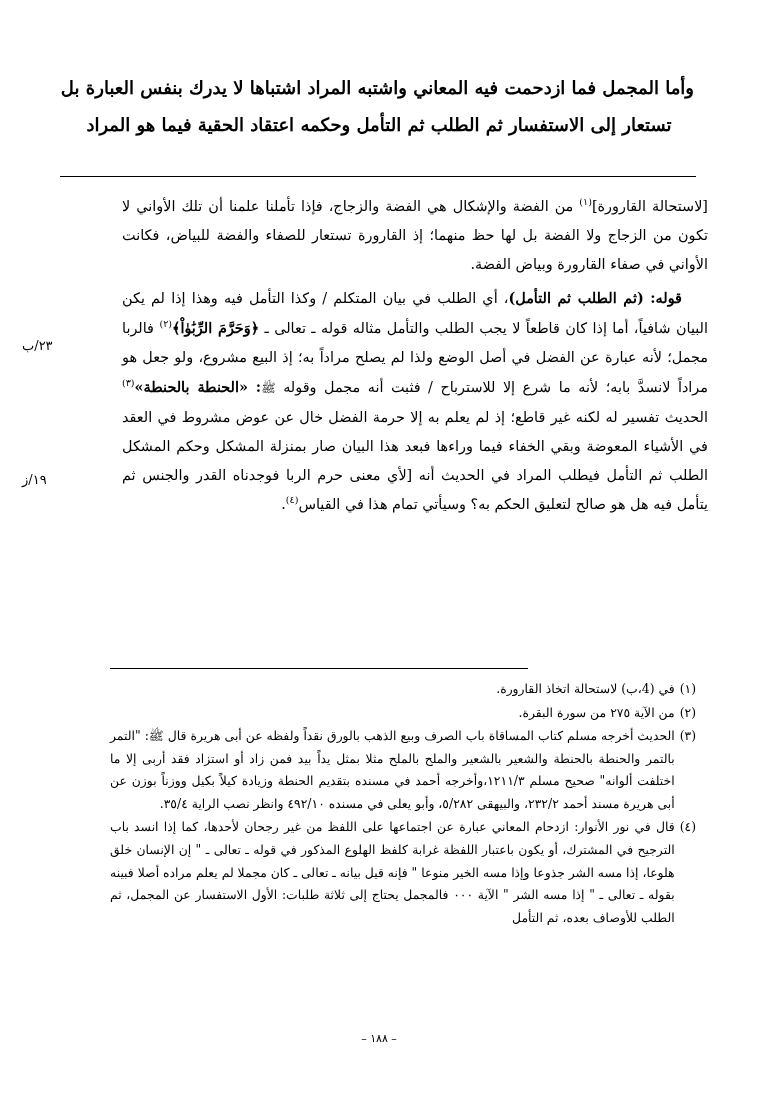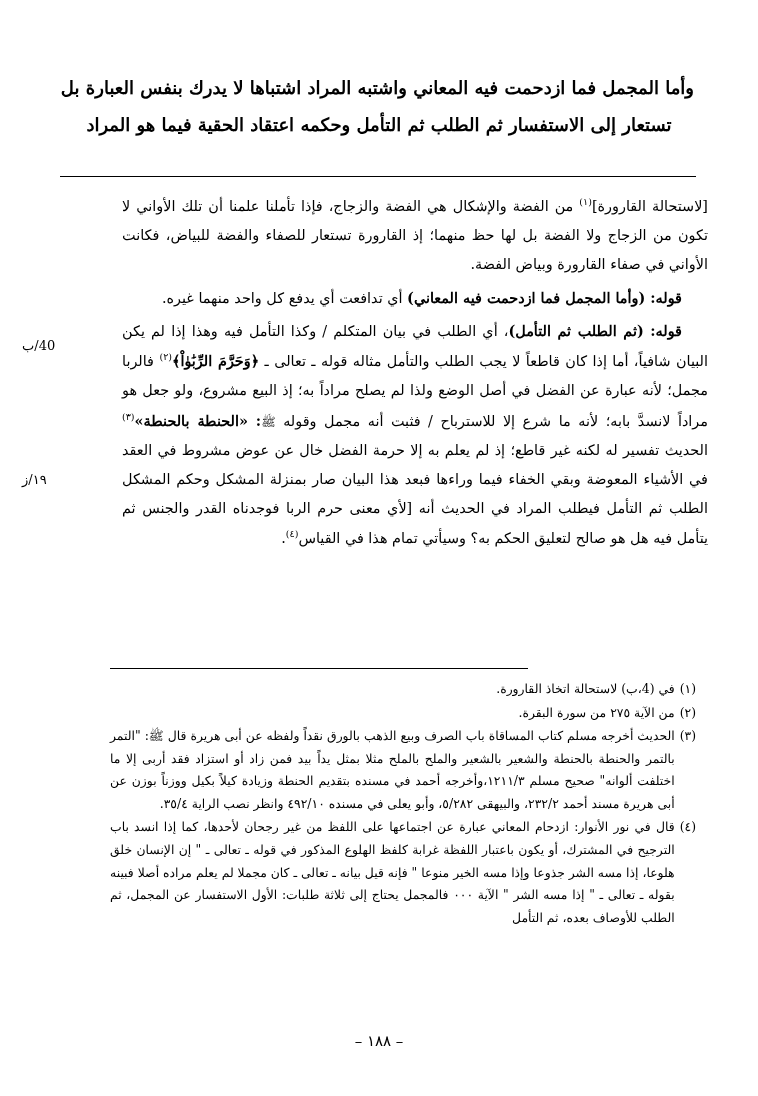--- a/index.html
+++ b/index.html
@@ -127,44 +127,43 @@
     text-align: justify;
   }
 
   
   .page-number {
     position: absolute;
     top: 1032px;
     left: 0;
     right: 0;
     text-align: center;
-    font-size: 15px;
+    font-size: 11px;
     letter-spacing: 1px;
   }
 </style>
 </head>
 <body>
 
 <div class="page">
 
   <div class="heading">
     <span class="line">وأما المجمل فما ازدحمت فيه المعاني واشتبه المراد اشتباها لا يدرك بنفس العبارة بل</span>
     <span class="line">تستعار إلى الاستفسار ثم الطلب ثم التأمل وحكمه اعتقاد الحقية فيما هو المراد</span>
   </div>
 
   <div class="rule-top"></div>
 
-  <div class="folio folio-a">40/ب</div>
+  <div class="folio folio-a">٢٣/ب</div>
   <div class="folio folio-b">١٩/ز</div>
 
   <div class="body">
 
     <p><span>[لاستحالة القارورة]</span><span class="sup">(١)</span><span> من الفضة والإشكال هي الفضة والزجاج، فإذا تأملنا علمنا أن تلك الأواني لا تكون من الزجاج ولا الفضة بل لها حظ منهما؛ إذ القارورة تستعار للصفاء والفضة للبياض، فكانت الأواني في صفاء القارورة وبياض الفضة.</span></p>
 
-    <p class="indent"><span class="bold">قوله: (وأما المجمل فما ازدحمت فيه المعاني)</span><span> أي تدافعت أي يدفع كل واحد منهما غيره.</span></p>
 
     <p class="indent"><span class="bold">قوله: (ثم الطلب ثم التأمل)</span><span>، أي الطلب في بيان المتكلم / وكذا التأمل فيه وهذا إذا لم يكن البيان شافياً، أما إذا كان قاطعاً لا يجب الطلب والتأمل مثاله قوله ـ تعالى ـ </span><span class="quran">﴿وَحَرَّمَ الرِّبَٰوٰاْ﴾</span><span class="sup">(٢)</span><span> فالربا مجمل؛ لأنه عبارة عن الفضل في أصل الوضع ولذا لم يصلح مراداً به؛ إذ البيع مشروع، ولو جعل هو مراداً لانسدَّ بابه؛ لأنه ما شرع إلا للاسترباح / فثبت أنه مجمل وقوله </span><span class="small-glyph">ﷺ</span><span class="bold">: «الحنطة بالحنطة»</span><span class="sup">(٣)</span><span> الحديث تفسير له لكنه غير قاطع؛ إذ لم يعلم به إلا حرمة الفضل خال عن عوض مشروط في العقد في الأشياء المعوضة وبقي الخفاء فيما وراءها فبعد هذا البيان صار بمنزلة المشكل وحكم المشكل الطلب ثم التأمل فيطلب المراد في الحديث أنه [لأي معنى حرم الربا فوجدناه القدر والجنس ثم يتأمل فيه هل هو صالح لتعليق الحكم به؟ وسيأتي تمام هذا في القياس</span><span class="sup">(٤)</span><span>.</span></p>
 
   </div>
 
   <div class="rule-foot"></div>
 
   <div class="footnotes">
     <div class="fn">
       <span class="fn-num">(١)</span>

